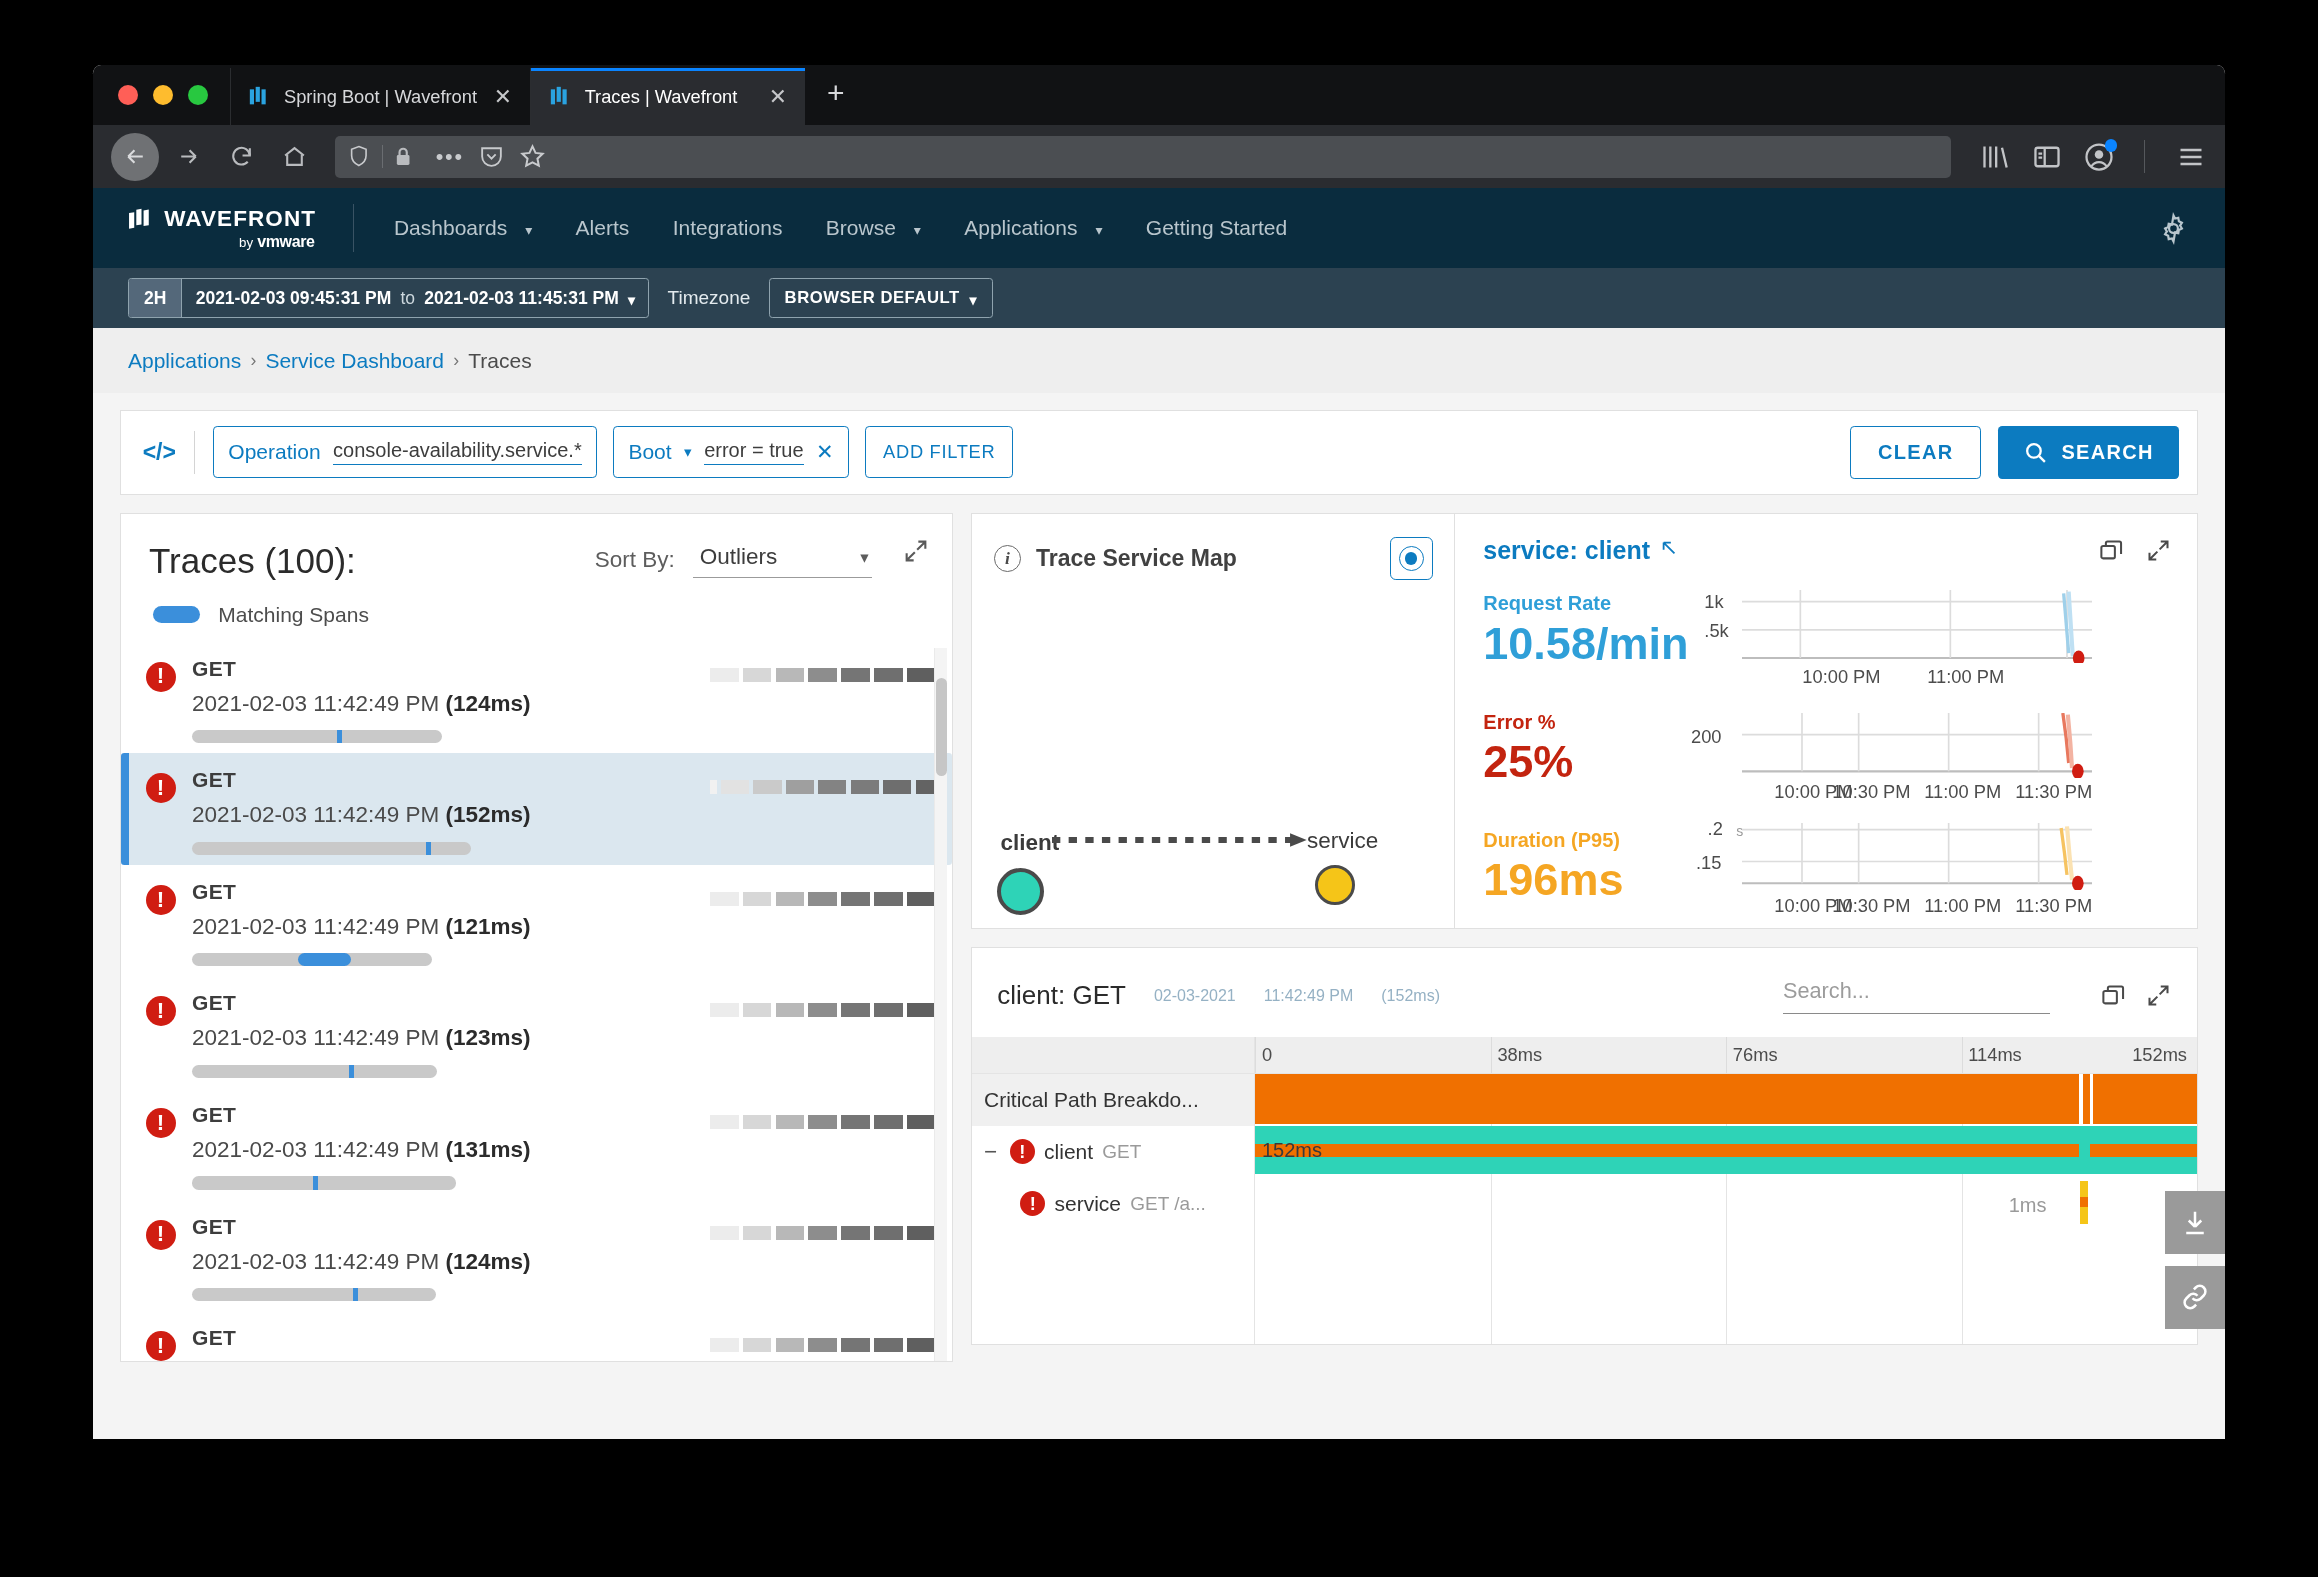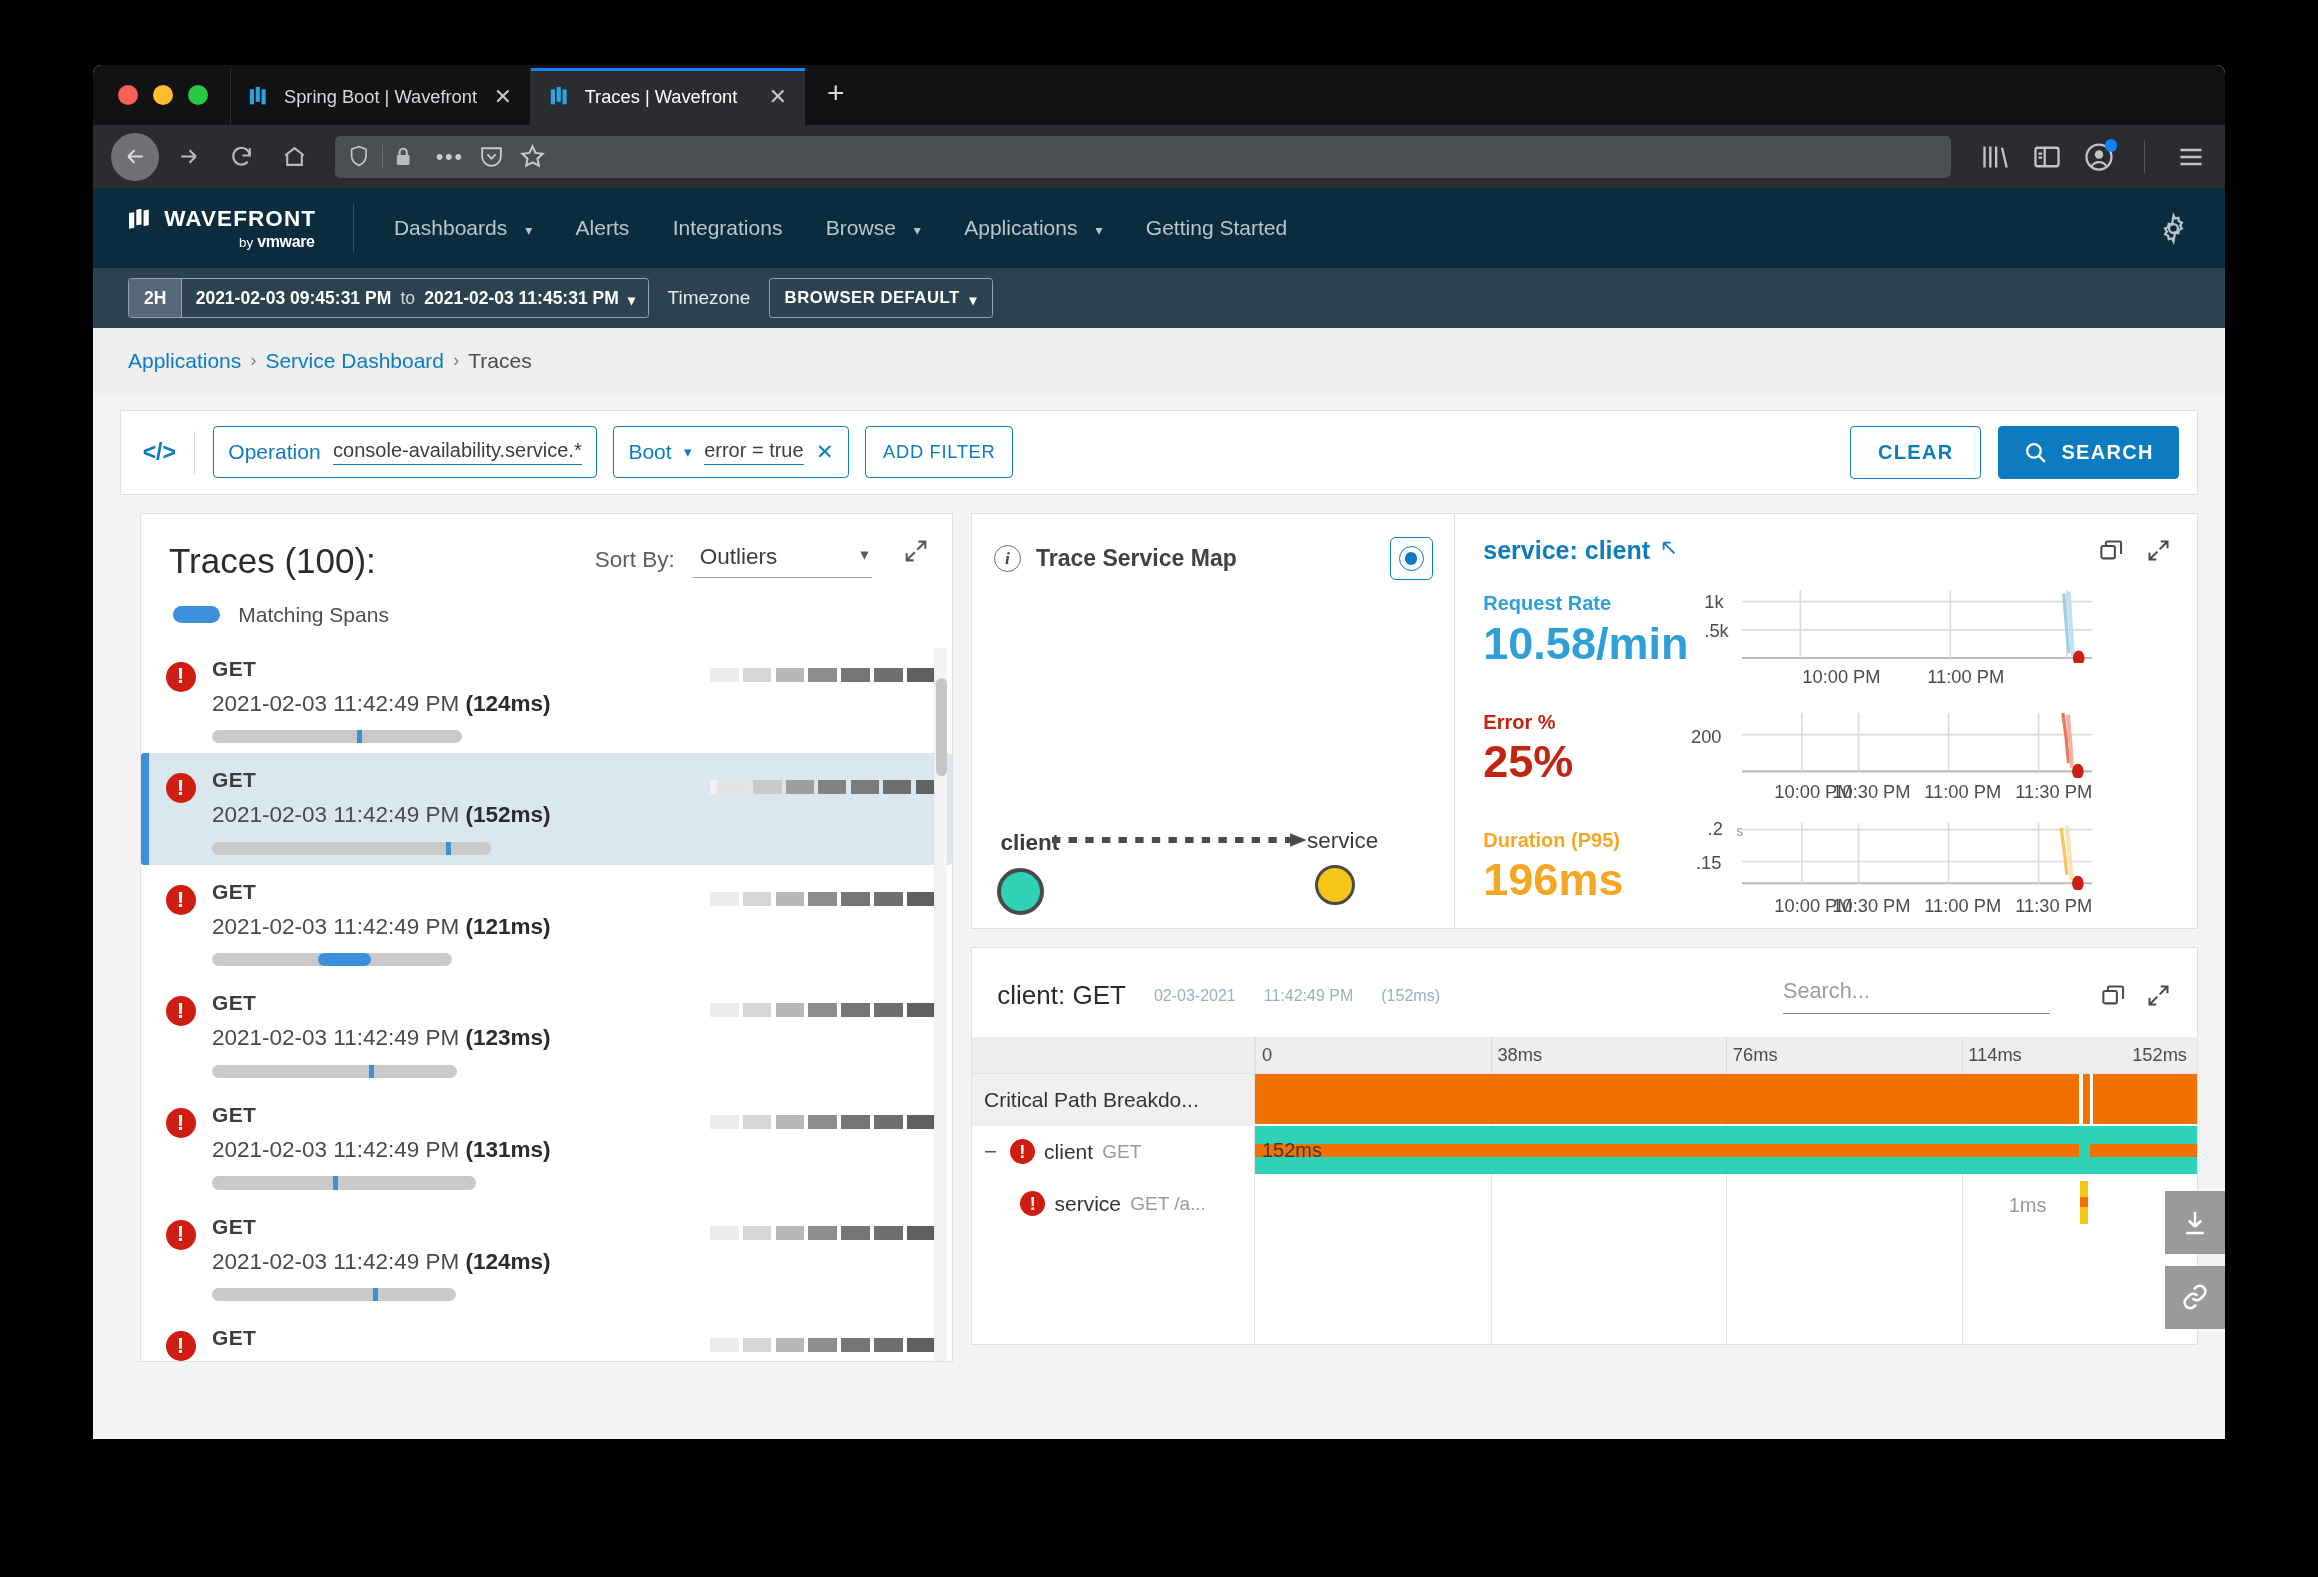--- a/index.html
+++ b/index.html
@@ -263,33 +263,33 @@
     gap: 18.3px;
     margin-top: 18.3px;
     height: 849px;
   }
   .left-col { width: 833px; }
   .right-col { flex: 1; display: flex; flex-direction: column; gap: 18.3px; }
 
   .panel { background: #fff; border: 0.8px solid #e0e0e0; position: relative; }
 
   
-  .traces-panel { height: 849px; display: flex; flex-direction: column; overflow: hidden; margin-left: 20px;}
+  .traces-panel { height: 849px; display: flex; flex-direction: column; overflow: hidden;}
   .traces-head {
     display: flex; align-items: center;
     padding: 27px 28px 0 28px;
   }
   .traces-title { font-size: 35px; color: #2b2b2b; font-weight: 400; }
   .sortby {
     margin-left: auto; display: flex; align-items: flex-end; gap: 18.3px;
     padding-right: 52px;
   }
   .sortby-label { font-size: 22.5px; color: #5d5d5d; padding-bottom: 5px;}
   .sortby-select {
-    display: flex; align-items: flex-start; gap: 33px;
+    display: flex; align-items: center; gap: 33px;
     border-bottom: 1.7px solid #9b9b9b;
     padding: 0 3.3px 6.7px 6.7px;
     min-width: 179px;
   }
   .sortby-val { font-size: 22.5px; color: #3d3d3d; }
   .expand-ico {
     position: absolute; right: 21.7px; top: 23px;
     color: #5a5a5a;
   }
   .legend {

